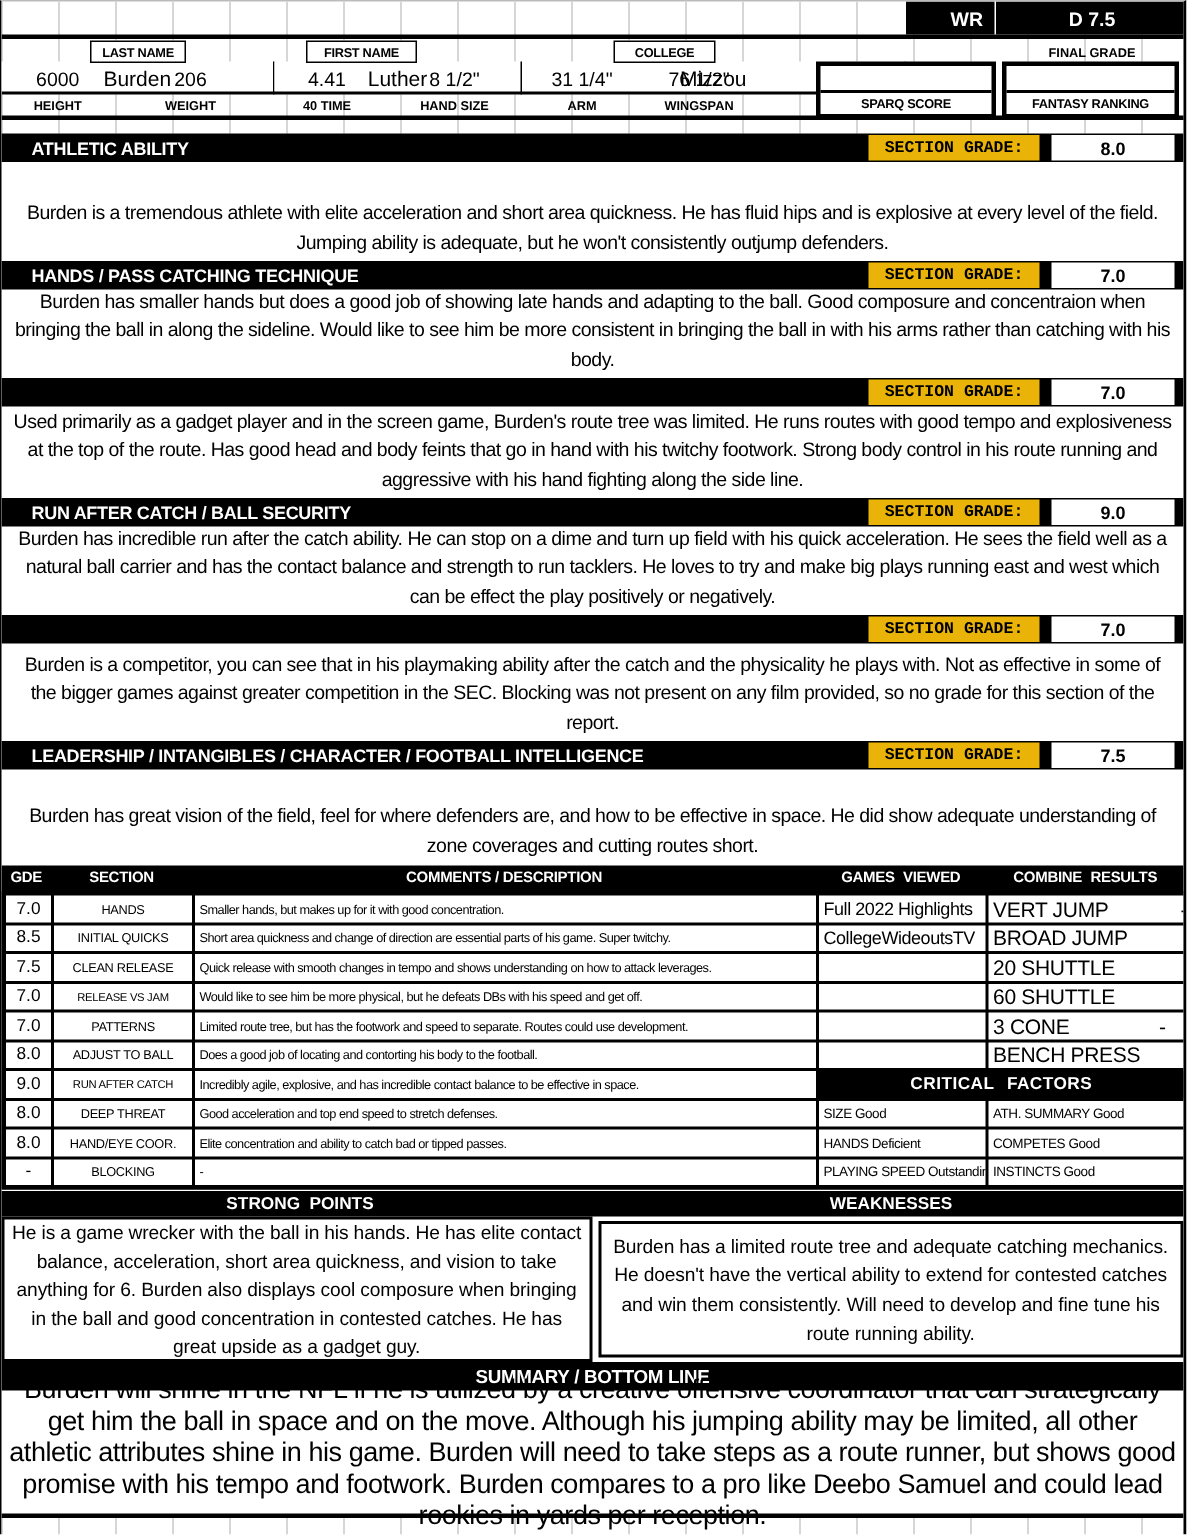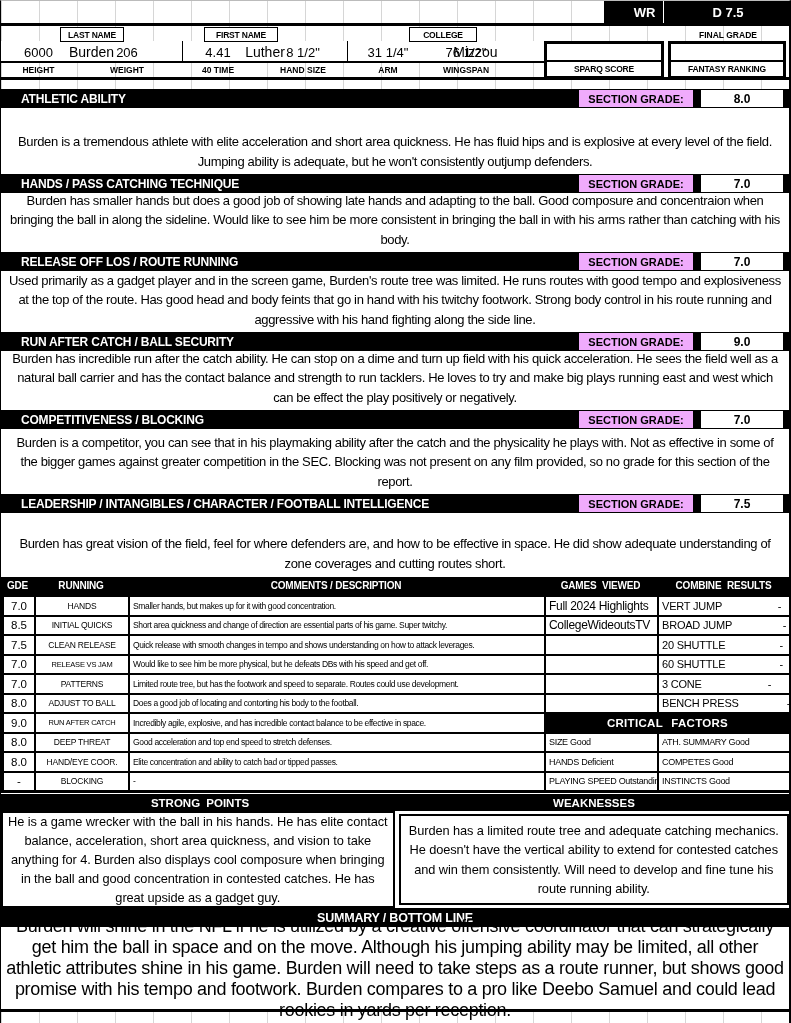--- a/index.html
+++ b/index.html
@@ -20,38 +20,38 @@
   .lblbox{top:26px;height:15px;border:1.5px solid #000;font-weight:bold;font-size:8.5px;letter-spacing:-0.2px;}
   .lblplain{top:26px;height:15px;font-weight:bold;font-size:8.5px;background:transparent;}
   .val{top:42px;height:18px;font-size:13px;background:transparent;}
   .lbl2{top:62px;height:14px;font-weight:bold;font-size:8.5px;background:transparent;}
   .scorebox{position:absolute;top:40px;height:38px;border:3px solid #000;background:#fff;display:flex;flex-direction:column;}
   .scorebox .sv{flex:1;}
   .scorebox .sl{height:16px;border-top:2px solid #000;display:flex;align-items:center;justify-content:center;font-weight:bold;font-size:8.5px;letter-spacing:-0.2px;}
   
   .secbar{position:relative;height:19px;background:#000;color:#fff;}
   .secbar .t{position:absolute;left:20px;top:0;height:19px;display:flex;align-items:center;font-weight:bold;font-size:12px;letter-spacing:-0.2px;}
-  .secbar .gl{position:absolute;left:578px;top:1px;width:114px;height:17px;background:#f0abfc;color:#000;display:flex;align-items:center;justify-content:center;font-weight:bold;font-size:11px;}
+  .secbar .gl{position:absolute;left:578px;top:1px;width:114px;height:17px;background:#eab308;color:#000;display:flex;align-items:center;justify-content:center;font-weight:bold;font-size:11px;font-family:Liberation Mono, monospace;}
   .secbar .gv{position:absolute;left:700px;top:1px;width:82px;height:17px;background:#fff;color:#000;display:flex;align-items:center;justify-content:center;font-weight:bold;font-size:12px;}
   .secbody{display:flex;flex-direction:column;justify-content:flex-end;align-items:center;
     text-align:center;font-size:13px;letter-spacing:-0.35px;line-height:19.5px;padding:0 6px 3px 6px;}
   .h66{height:66px;}.h59{height:59px;}.h61{height:61px;}.h65{height:65px;}.h63{height:63px;}
   
   .thead{height:17px;background:#000;color:#fff;display:grid;
     grid-template-columns:33px 94px 416px 113px 133px;align-items:center;margin-top:1px;}
   .thead span{font-weight:bold;font-size:10px;text-align:center;letter-spacing:-0.2px;}
   .thead .ws{word-spacing:3px;}
   .tbl{height:199px;border:3px solid #000;background:#000;display:grid;
     grid-template-columns:30px 92px 414px 111px 130px;grid-auto-rows:1fr;gap:2px;}
   .tbl>div{background:#fff;display:flex;align-items:center;overflow:hidden;}
   .gde{justify-content:center;font-size:11.5px;}
   .cat{justify-content:center;font-size:8.5px;letter-spacing:-0.2px;white-space:nowrap;}
   .cmt{padding-left:3px;font-size:8.5px;letter-spacing:-0.35px;white-space:nowrap;}
   .games{padding-left:3px;font-size:12px;letter-spacing:-0.3px;white-space:nowrap;}
-  .comb{padding-left:3px;font-size:11px;letter-spacing:-0.2px;white-space:nowrap;gap:48px;}
+  .comb{padding-left:3px;font-size:14px;letter-spacing:-0.2px;white-space:nowrap;gap:48px;}
   .comb .cv{width:48px;text-align:center;}
   .comb .cl{flex:1;}
   .critical{grid-column:4/6;background:#000!important;color:#fff;justify-content:center;
     font-weight:bold;font-size:11.5px;word-spacing:5px;letter-spacing:0.3px;}
   .factor{padding-left:3px;font-size:9px;letter-spacing:-0.3px;white-space:nowrap;}
   
   .swbar{height:17px;margin-top:1px;background:#000;color:#fff;display:flex;}
   .swbar span{font-weight:bold;font-size:11.5px;word-spacing:3px;display:flex;align-items:center;justify-content:center;}
   .swbar .l{width:398px;}.swbar .r{flex:1;}
   .swrow{height:97px;display:flex;}
@@ -124,61 +124,59 @@
   <div class="secbody h66">Burden is a tremendous athlete with elite acceleration and short area quickness. He has fluid hips and is explosive at every level of the field. Jumping ability is adequate, but he won't consistently outjump defenders.</div>
 
   <div class="secbar">
     <span class="t">HANDS / PASS CATCHING TECHNIQUE</span>
     <span class="gl">SECTION GRADE:</span>
     <span class="gv">7.0</span>
   </div>
   <div class="secbody h59">Burden has smaller hands but does a good job of showing late hands and adapting to the ball. Good composure and concentraion when bringing the ball in along the sideline. Would like to see him be more consistent in bringing the ball in with his arms rather than catching with his body.</div>
 
   <div class="secbar">
-    <span class="t">RELEASE OFF LOS / ROUTE RUNNING</span>
     <span class="gl">SECTION GRADE:</span>
     <span class="gv">7.0</span>
   </div>
   <div class="secbody h61">Used primarily as a gadget player and in the screen game, Burden's route tree was limited. He runs routes with good tempo and explosiveness at the top of the route. Has good head and body feints that go in hand with his twitchy footwork. Strong body control in his route running and aggressive with his hand fighting along the side line.</div>
 
   <div class="secbar">
     <span class="t">RUN AFTER CATCH / BALL SECURITY</span>
     <span class="gl">SECTION GRADE:</span>
     <span class="gv">9.0</span>
   </div>
   <div class="secbody h59">Burden has incredible run after the catch ability. He can stop on a dime and turn up field with his quick acceleration. He sees the field well as a natural ball carrier and has the contact balance and strength to run tacklers. He loves to try and make big plays running east and west which can be effect the play positively or negatively.</div>
 
   <div class="secbar">
-    <span class="t">COMPETITIVENESS / BLOCKING</span>
     <span class="gl">SECTION GRADE:</span>
     <span class="gv">7.0</span>
   </div>
   <div class="secbody h65">Burden is a competitor, you can see that in his playmaking ability after the catch and the physicality he plays with. Not as effective in some of the bigger games against greater competition in the SEC. Blocking was not present on any film provided, so no grade for this section of the report.</div>
 
   <div class="secbar">
     <span class="t">LEADERSHIP / INTANGIBLES / CHARACTER / FOOTBALL INTELLIGENCE</span>
     <span class="gl">SECTION GRADE:</span>
     <span class="gv">7.5</span>
   </div>
   <div class="secbody h63">Burden has great vision of the field, feel for where defenders are, and how to be effective in space. He did show adequate understanding of zone coverages and cutting routes short.</div>
 
   <div class="thead">
     <span>GDE</span>
-    <span>RUNNING</span>
+    <span>SECTION</span>
     <span>COMMENTS / DESCRIPTION</span>
     <span class="ws">GAMES VIEWED</span>
     <span class="ws">COMBINE RESULTS</span>
   </div>
 
   <div class="tbl">
 
     <div class="gde">7.0</div>
     <div class="cat">HANDS</div>
     <div class="cmt">Smaller hands, but makes up for it with good concentration.</div>
-    <div class="games">Full 2024 Highlights</div>
+    <div class="games">Full 2022 Highlights</div>
     <div class="comb">
         <span class="cl">VERT JUMP</span>
         <span class="cv">-</span>
       </div>
 
     <div class="gde">8.5</div>
     <div class="cat">INITIAL QUICKS</div>
     <div class="cmt">Short area quickness and change of direction are essential parts of his game. Super twitchy.</div>
     <div class="games">CollegeWideoutsTV</div>
     <div class="comb">
@@ -244,21 +242,21 @@
     <div class="cmt">-</div>
     <div class="factor">PLAYING SPEED Outstanding</div>
     <div class="factor">INSTINCTS Good</div>
   </div>
 
   <div class="swbar">
     <span class="l">STRONG POINTS</span>
     <span class="r">WEAKNESSES</span>
   </div>
   <div class="swrow">
-    <div class="swbox l">He is a game wrecker with the ball in his hands. He has elite contact balance, acceleration, short area quickness, and vision to take anything for 4. Burden also displays cool composure when bringing in the ball and good concentration in contested catches. He has great upside as a gadget guy.</div>
+    <div class="swbox l">He is a game wrecker with the ball in his hands. He has elite contact balance, acceleration, short area quickness, and vision to take anything for 6. Burden also displays cool composure when bringing in the ball and good concentration in contested catches. He has great upside as a gadget guy.</div>
     <div class="swbox r">Burden has a limited route tree and adequate catching mechanics. He doesn't have the vertical ability to extend for contested catches and win them consistently. Will need to develop and fine tune his route running ability.</div>
   </div>
 
   <div class="sumbar">SUMMARY / BOTTOM LINE</div>
   <div class="sumbody">Burden will shine in the NFL if he is utilized by a creative offensive coordinator that can strategically get him the ball in space and on the move. Although his jumping ability may be limited, all other athletic attributes shine in his game. Burden will need to take steps as a route runner, but shows good promise with his tempo and footwork. Burden compares to a pro like Deebo Samuel and could lead rookies in yards per reception.</div>
 
   <div class="botgrid"></div>
 </div>
 
 </body></html>

